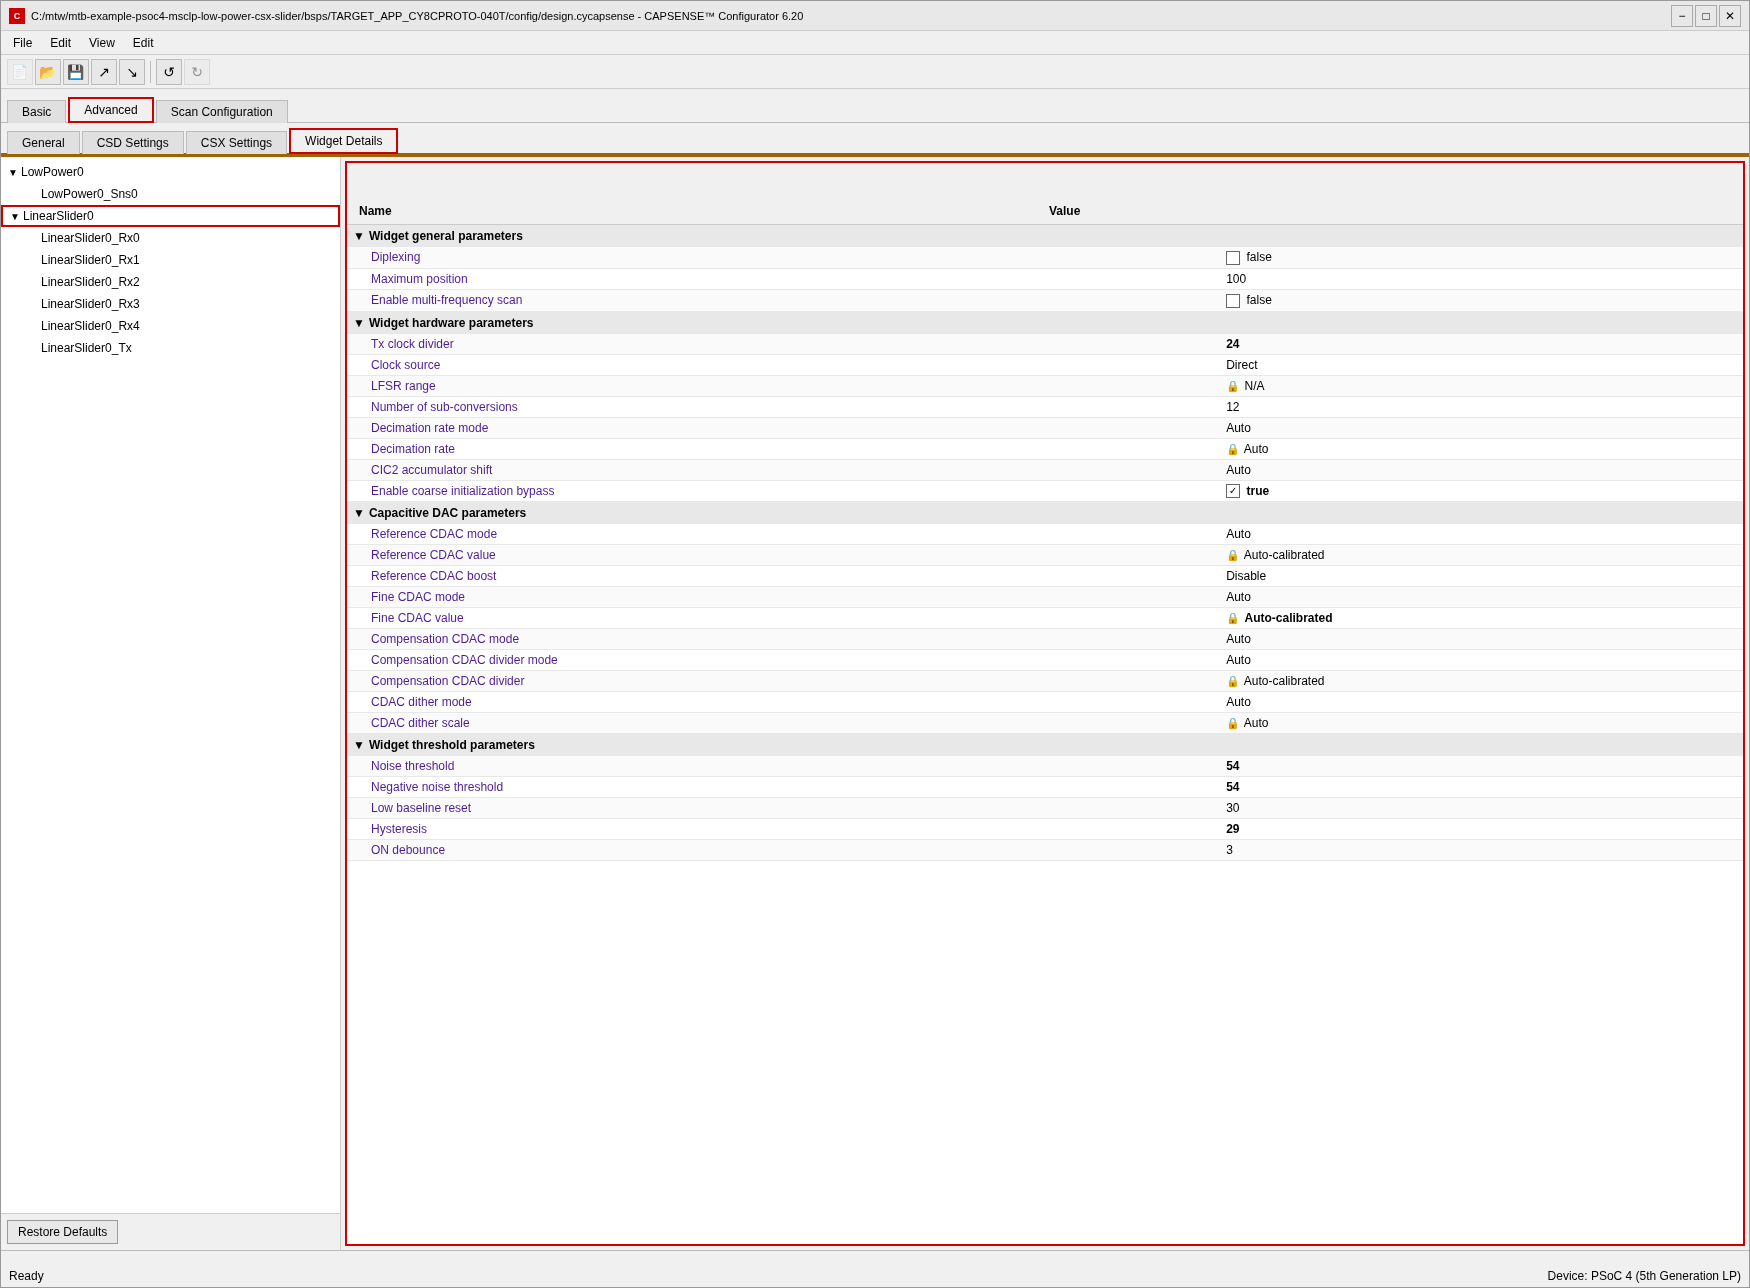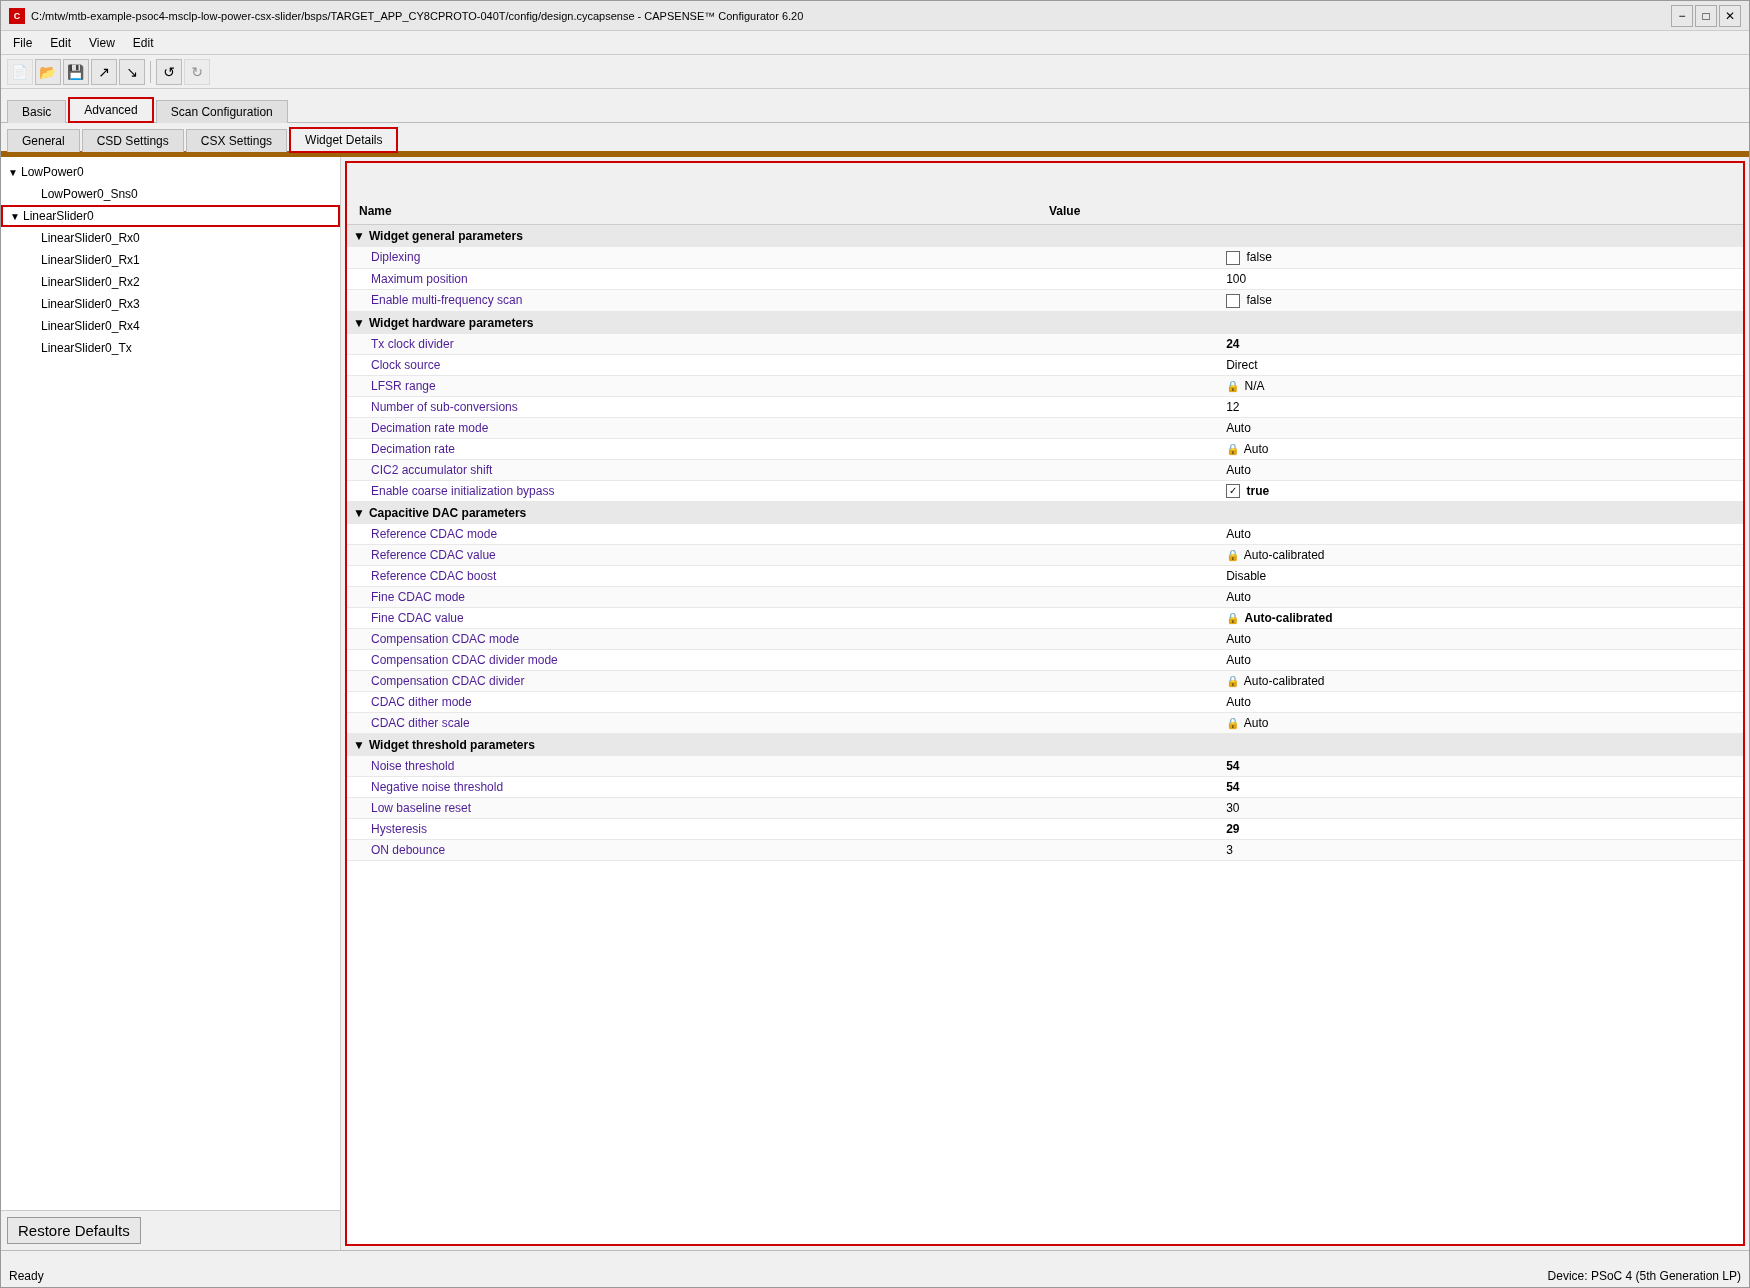--- a/index.html
+++ b/index.html
@@ -131,24 +131,24 @@
       border-bottom: 1px solid #f0f0f0;
       font-weight: normal;
     }
     .tab-top.highlighted {
       border: 2px solid #cc0000;
       background: #f0f0f0;
     }
     
     .tab-bar-second {
       background: #f0f0f0;
-      border-bottom: 6px solid #a16207;
+      border-bottom: 4px solid #a16207;
       padding: 4px 6px 0 6px;
       display: flex;
-      align-items: center;
+      align-items: flex-end;
       height: 34px;
     }
     .tab-second {
       padding: 4px 14px;
       border: 1px solid #bbb;
       border-bottom: none;
       background: #e0e0e0;
       cursor: pointer;
       font-size: 12px;
       margin-right: 2px;
@@ -214,21 +214,21 @@
     .restore-defaults-bar {
       padding: 6px;
       border-top: 1px solid #ccc;
       background: #f0f0f0;
     }
     .restore-btn {
       padding: 4px 10px;
       background: #e8e8e8;
       border: 1px solid #999;
       cursor: pointer;
-      font-size: 15px;
+      font-size: 12px;
     }
     
     .right-panel {
       flex: 1;
       display: flex;
       flex-direction: column;
       overflow: hidden;
       border: 2px solid #cc0000;
       margin: 4px;
     }

